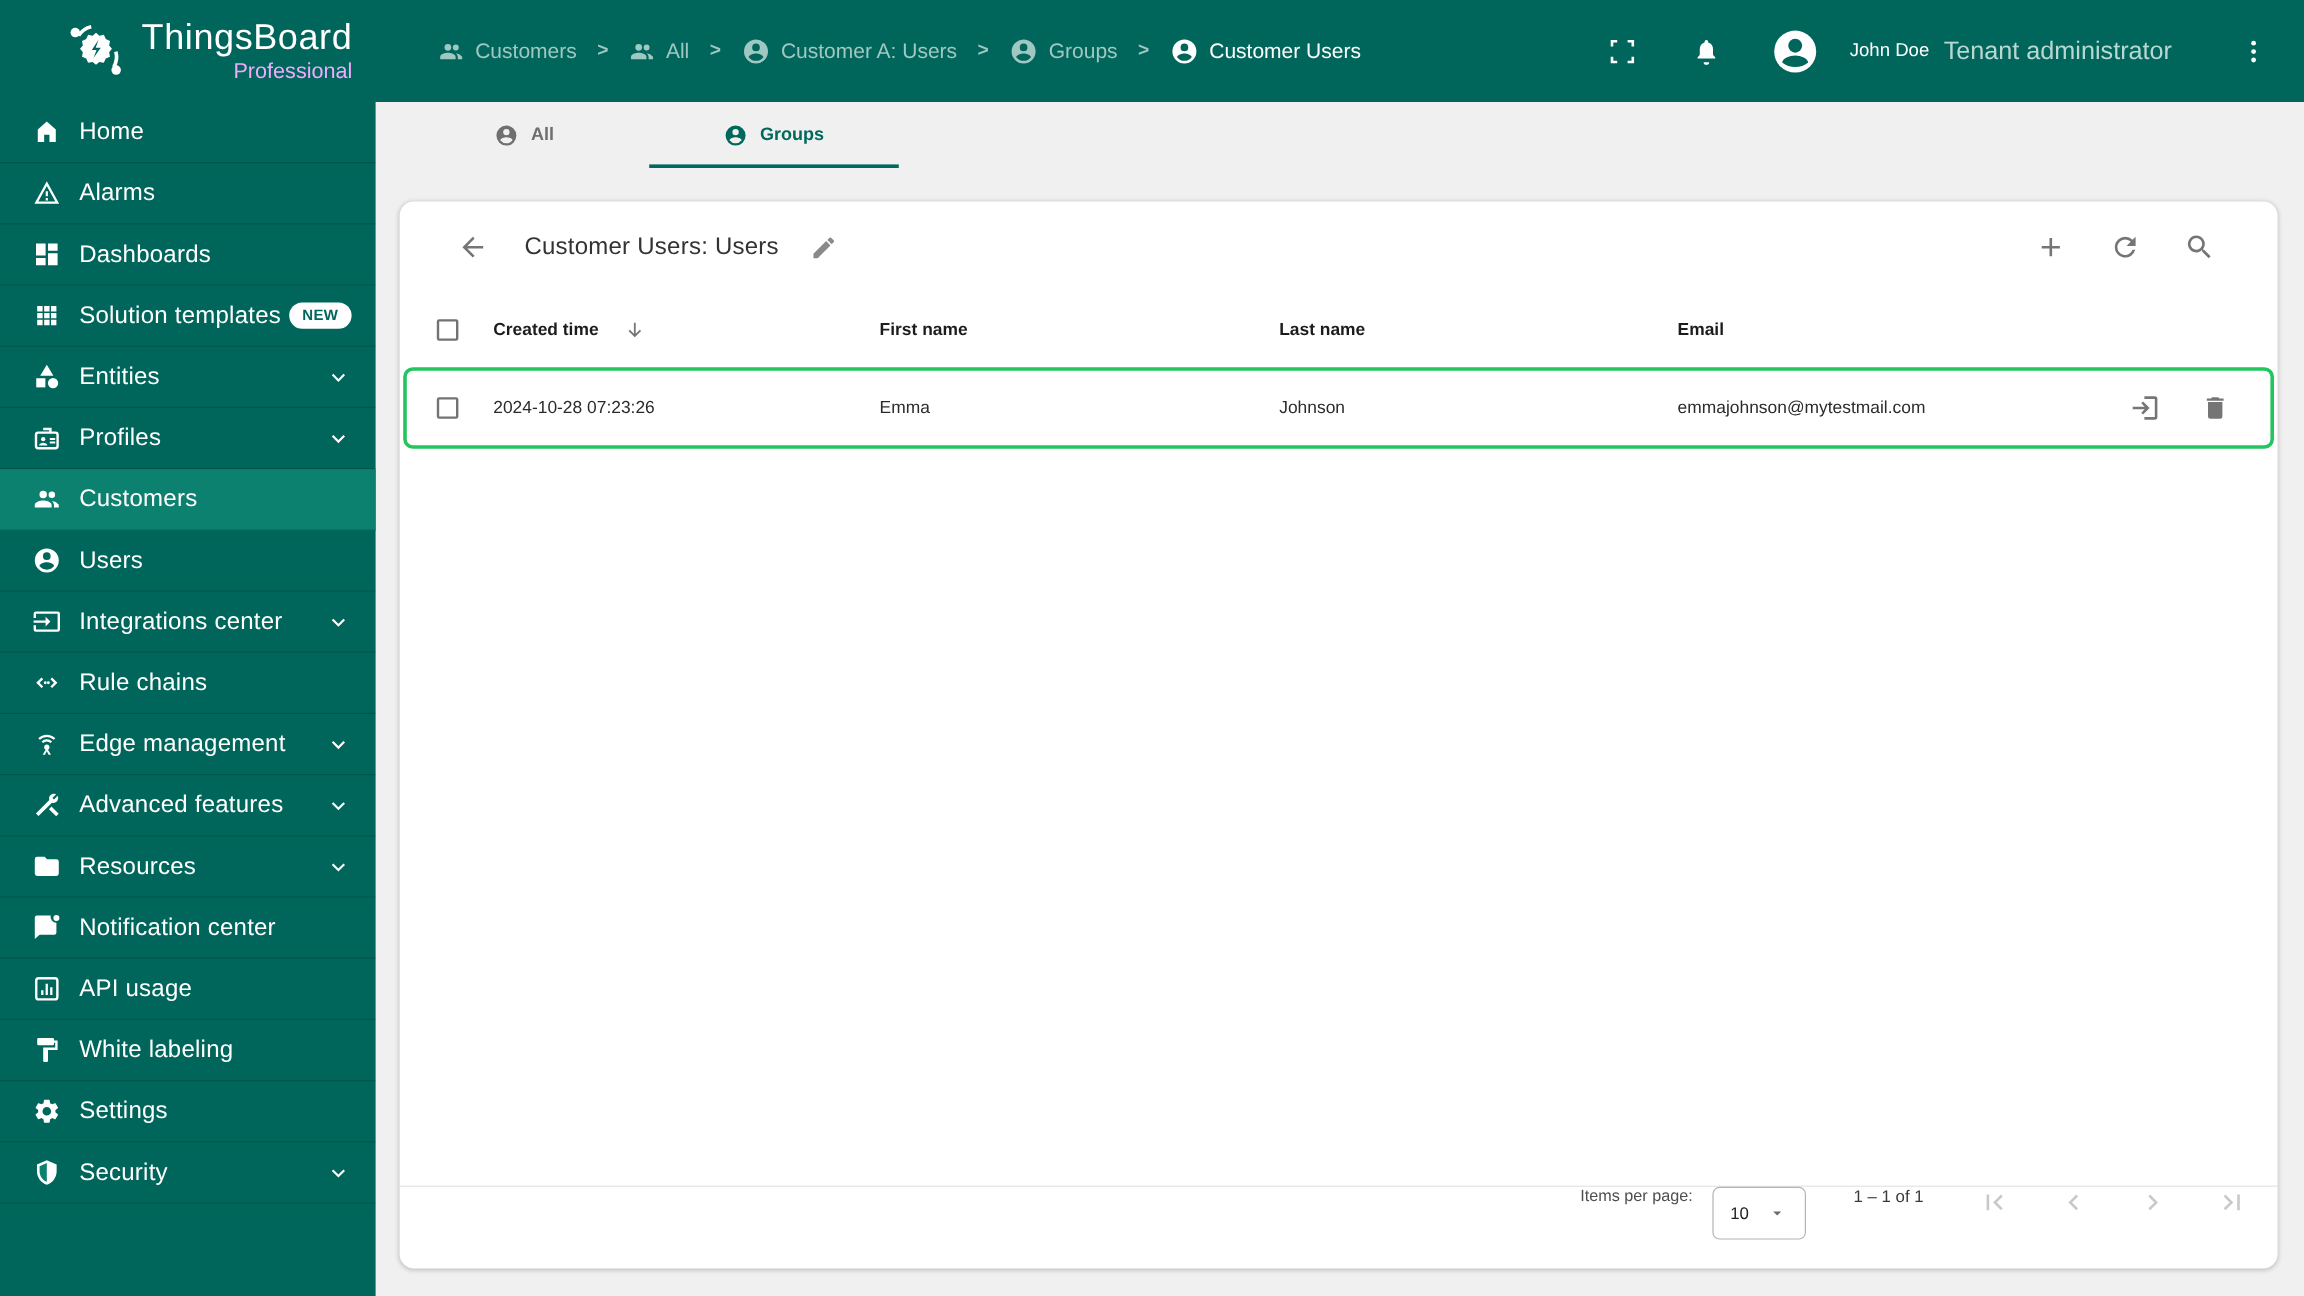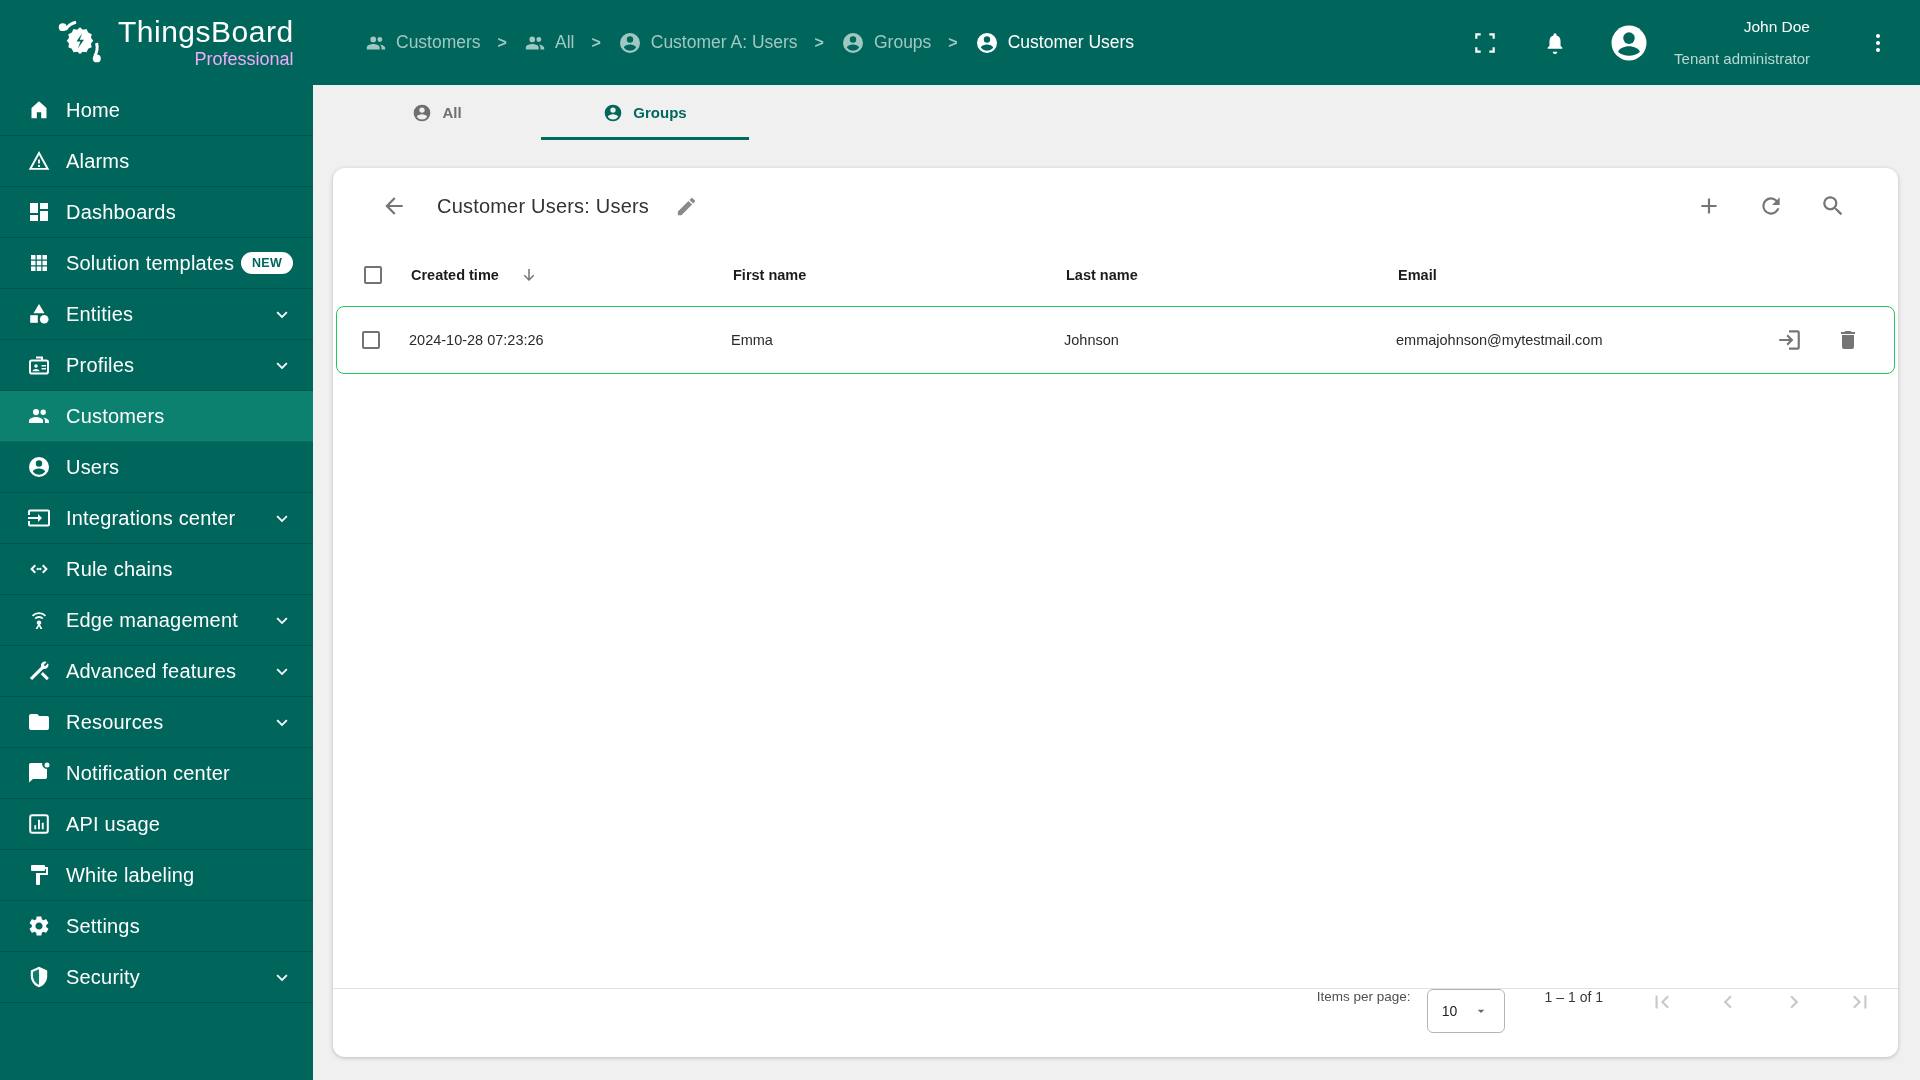--- a/index.html
+++ b/index.html
@@ -18,23 +18,23 @@
   .breadcrumb { display:flex; align-items:center; margin-left:52px; color:#9fc8c2; font-size:17.5px; }
   .crumb { display:flex; align-items:center; gap:9px; white-space:nowrap; cursor:pointer; }
   .crumb svg { flex:0 0 auto; }
   .crumb-sep { margin:0 17px; font-size:16px; font-weight:700; color:#9fc8c2; }
   .crumb.current { color:#ffffff; }
 
   .header-right { margin-left:auto; display:flex; align-items:center; padding-right:30px; }
   .hbtn { background:none; border:none; cursor:pointer; display:flex; align-items:center; justify-content:center; }
   .bell { margin-left:44px; }
   .avatar { margin-left:40px; }
-  .user-block { margin-left:24px; display:flex; flex-direction:column; line-height:20px;gap:12px; }
+  .user-block { margin-left:24px; display:flex; flex-direction:row; line-height:20px;gap:12px; }
   .user-name { color:#fff; font-size:15.5px; }
-  .user-role { color:#b9d8d2; font-size:15px; }
+  .user-role { color:#b9d8d2; font-size:21px; }
   .kebab { margin-left:56px; }
 
   
   .sidebar { position:absolute; left:0; top:85px; width:313px; height:995px;
     background:#00665b; z-index:4; }
   .side-item { height:51px; display:flex; align-items:center; padding:0 20px 0 27px;
     border-bottom:1px solid rgba(0,0,0,0.16); cursor:pointer; }
   .side-item.active { background:#0d8170; }
   .side-label { color:#fff; font-size:20px; font-weight:500; margin-left:15px; letter-spacing:.2px; }
   .side-spacer { margin-left:auto; }
@@ -63,21 +63,21 @@
   .thead { height:62px; display:flex; align-items:center; font-size:14.5px; font-weight:700; color:#1c1c1c; }
   .c-check { width:78px; padding-left:31px; display:flex; align-items:center; }
   .c-created { width:322px; display:flex; align-items:center; gap:21px; }
   .c-first { width:333px; }
   .c-last { width:332px; }
   .c-email { flex:1; }
   .c-actions { width:150px; display:flex; align-items:center; justify-content:flex-end; gap:34px; padding-right:34px; }
 
   .checkbox { width:18px; height:18px; border:2px solid #737373; border-radius:2px; background:#fff; cursor:pointer; }
 
-  .data-row { margin:0 3px; height:68px; border:1px solid #22c55e; border-radius:8px; background:#fff;
+  .data-row { margin:0 3px; height:68px; border:3px solid #22c55e; border-radius:8px; background:#fff;
     display:flex; align-items:center; font-size:14.5px; color:#2b2b2b; cursor:pointer; }
   .data-row .c-check { width:72px; padding-left:25px; }
 
   
   .card-foot { position:absolute; left:0; right:0; bottom:0; height:69px; border-top:1px solid #e3e3e3;
     display:flex; align-items:flex-start; justify-content:flex-end; padding-right:25px; }
   .ipp-label { font-size:13.5px; color:#4f4f4f; margin-right:16px; }
   .ipp-select { width:78px; height:44px; border:1px solid #b4b4b4; border-radius:6px; background:#fff;
     display:flex; align-items:center; justify-content:center; gap:16px; font-size:14px; color:#222; cursor:pointer; }
   .range { font-size:14px; color:#3a3a3a; margin:0 46px 0 40px; }

